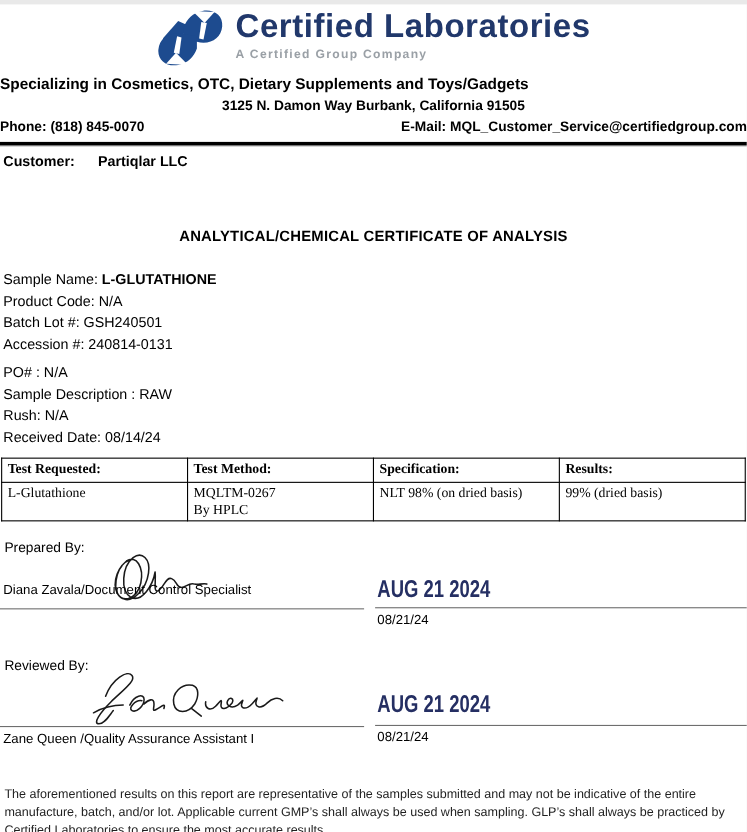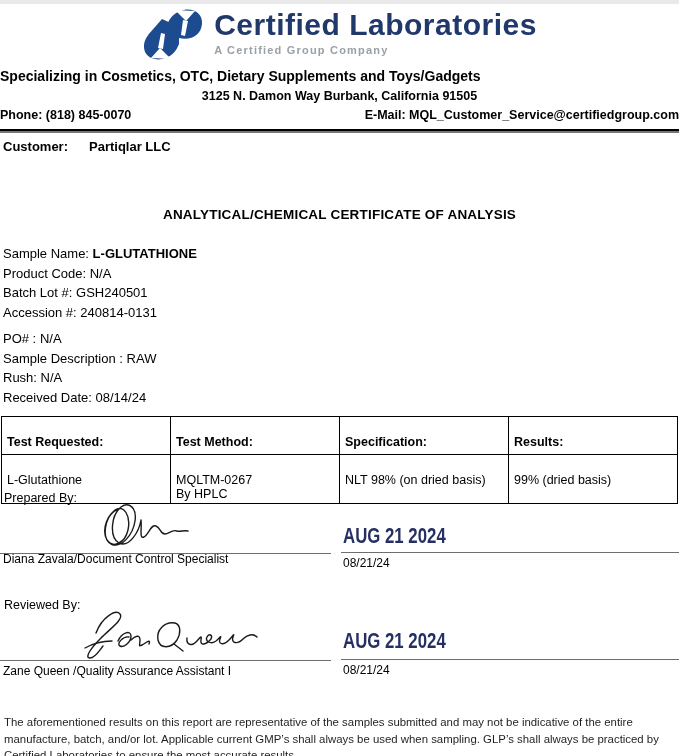--- a/index.html
+++ b/index.html
@@ -59,22 +59,22 @@
   .info-line{white-space:nowrap;}
   .bold-val{font-weight:bold;}
   
   .results-table{
     position:absolute;top:412px;left:1px;width:677px;
     border-collapse:collapse;table-layout:fixed;
     font-size:12.5px;
   }
   .results-table th,.results-table td{
     border:1.5px solid #000;
-    padding:18px 5px 2px 5px;
-    text-align:left;vertical-align:top;
+    padding:2px 5px 2px 5px;
+    text-align:left;vertical-align:top;font-family:Liberation Serif, serif;
   }
   .results-table th{font-weight:bold;height:17px;}
   .results-table td{height:28px;white-space:pre-line;}
   
   .sig-label{position:absolute;left:4px;font-weight:normal;font-size:12.5px;}
   .sig-label.prepared{top:487px;}
   .sig-label.reviewed{top:594px;}
   .signature-svg{position:absolute;}
   .sig1{left:88px;top:489px;width:115px;height:62px;}
   .sig2{left:80px;top:597px;width:190px;height:60px;}
@@ -85,21 +85,21 @@
     white-space:nowrap;letter-spacing:0px;
   }
   .date-stamp.stamp1{top:520px;}
   .date-stamp.stamp2{top:625px;}
   .sig-line{position:absolute;height:0;border-top:1.5px solid #6e6e6e;}
   .sig-line.name1{top:549px;left:0;width:331px;}
   .sig-line.date1{top:548px;left:341px;width:338px;}
   .sig-line.name2{top:656px;left:0;width:331px;}
   .sig-line.date2{top:655px;left:341px;width:338px;}
   .sig-caption{position:absolute;font-size:12px;white-space:nowrap;}
-  .cap-name1{top:548px;left:3px;}
+  .cap-name1{top:525px;left:3px;}
   .cap-date1{top:552px;left:343px;}
   .cap-name2{top:660px;left:3px;}
   .cap-date2{top:659px;left:343px;}
   
   .footer-disclaimer{
     position:absolute;top:710px;left:4px;width:671px;
     font-size:11.4px;line-height:16.5px;color:#1f1f1f;
     text-align:left;
   }
 </style>

